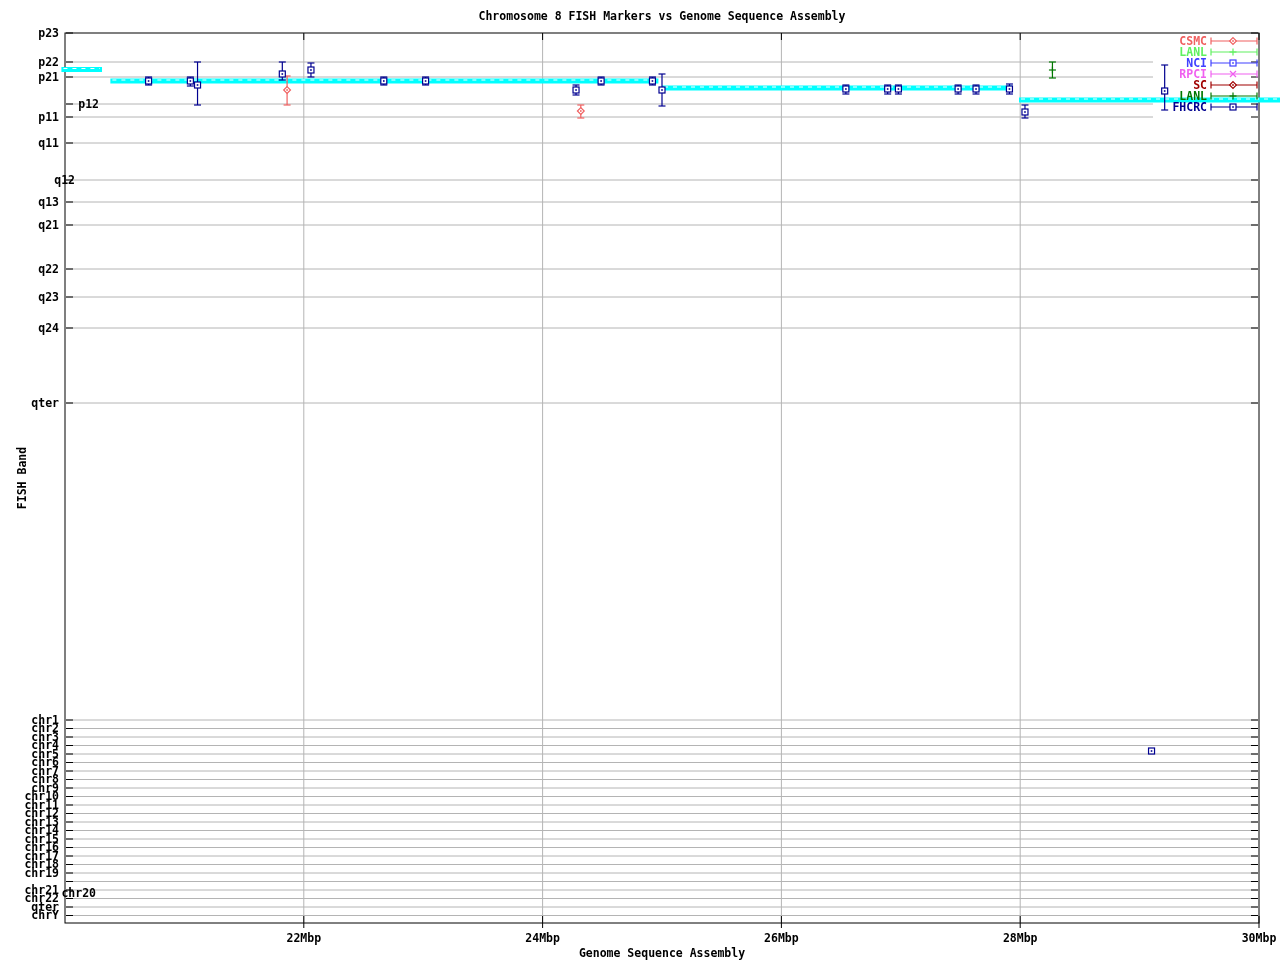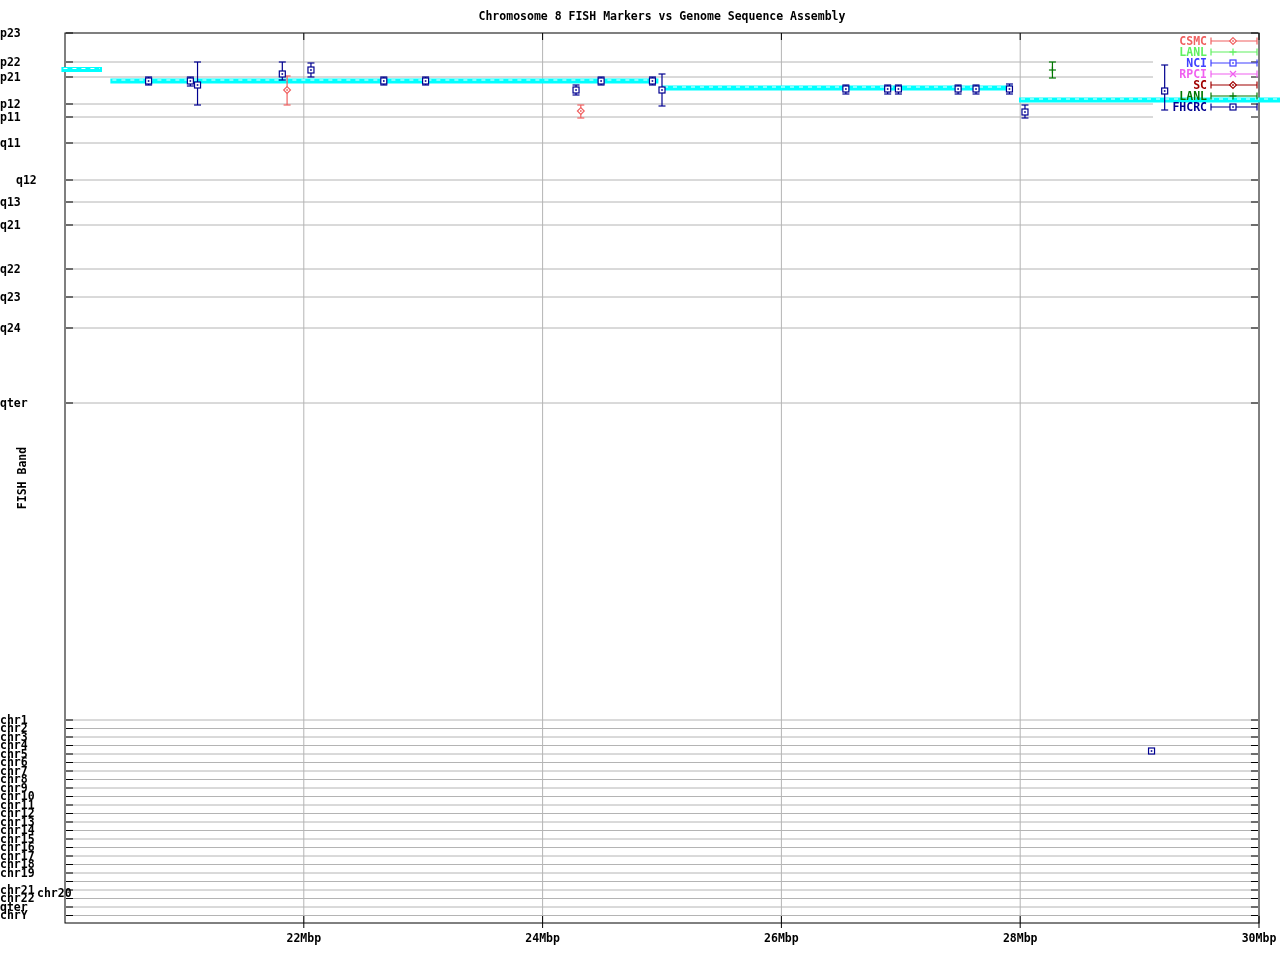--- a/index.html
+++ b/index.html
@@ -3,21 +3,21 @@
 <meta charset="utf-8">
 <style>
   html,body{margin:0;padding:0;background:#ffffff;}
   .chart{position:relative;width:1280px;height:960px;background:#ffffff;overflow:hidden;
          font-family:"DejaVu Sans Mono","Liberation Mono",monospace;font-weight:bold;
          font-size:11.5px;color:#000;}
   .abs{position:absolute;}
   .title{left:65px;width:1194px;top:9px;text-align:center;white-space:nowrap;}
   .xlabel{left:65px;width:1194px;top:946px;text-align:center;white-space:nowrap;}
   .ylabel{left:22px;top:478px;transform:translate(-50%,-50%) rotate(-90deg);white-space:nowrap;}
-  .ytick{left:0;width:59px;text-align:left;white-space:nowrap;line-height:13px;}
+  .ytick{left:0;width:59px;text-align:right;white-space:nowrap;line-height:13px;}
   .xtick{width:80px;text-align:center;white-space:nowrap;}
   .legend-label{text-align:right;white-space:nowrap;line-height:12px;}
   svg{position:absolute;left:0;top:0;}
 </style>
 </head>
 <body>
 
 <div class="chart">
   <svg id="plot-svg" width="1280" height="960">
       <line x1="66" y1="33" x2="73" y2="33" stroke="#000000" stroke-width="1"></line>
@@ -296,25 +296,26 @@
       <line x1="1229.5" y1="96" x2="1236.5" y2="96" stroke="#007800" stroke-width="1.2"></line>
       <line x1="1233" y1="92.5" x2="1233" y2="99.5" stroke="#007800" stroke-width="1.2"></line>
       <line x1="1211" y1="107" x2="1257" y2="107" stroke="#000090" stroke-width="1.2"></line>
       <line x1="1211" y1="103.5" x2="1211" y2="110.5" stroke="#000090" stroke-width="1.2"></line>
       <line x1="1257" y1="103.5" x2="1257" y2="110.5" stroke="#000090" stroke-width="1.2"></line>
       <rect x="1230" y="104" width="6" height="6" fill="#ffffff" stroke="#000090" stroke-width="1.2"></rect>
       <rect x="1232.2" y="106.2" width="1.6" height="1.6" fill="#000090"></rect>
     </svg>
   <div class="abs title">Chromosome 8 FISH Markers vs Genome Sequence Assembly</div>
   <div class="abs ylabel">FISH Band</div>
+  <div class="abs xlabel">Genome Sequence Assembly</div>
   <div id="y-ticks">
       <div class="abs ytick" style="top: 26.5px;">p23</div>
       <div class="abs ytick" style="top: 55.5px;">p22</div>
       <div class="abs ytick" style="top: 70.5px;">p21</div>
-      <div class="abs ytick" style="top: 97.5px;">p12</div>
+      <div class="abs ytick" style="top: 97.5px; padding-left: 40px;">p12</div>
       <div class="abs ytick" style="top: 110.5px;">p11</div>
       <div class="abs ytick" style="top: 136.5px;">q11</div>
       <div class="abs ytick" style="top: 173.5px; padding-left: 16px;">q12</div>
       <div class="abs ytick" style="top: 195.5px;">q13</div>
       <div class="abs ytick" style="top: 218.5px;">q21</div>
       <div class="abs ytick" style="top: 262.5px;">q22</div>
       <div class="abs ytick" style="top: 290.5px;">q23</div>
       <div class="abs ytick" style="top: 321.5px;">q24</div>
       <div class="abs ytick" style="top: 396.5px;">qter</div>
       <div class="abs ytick" style="top: 713.5px;">chr1</div>

